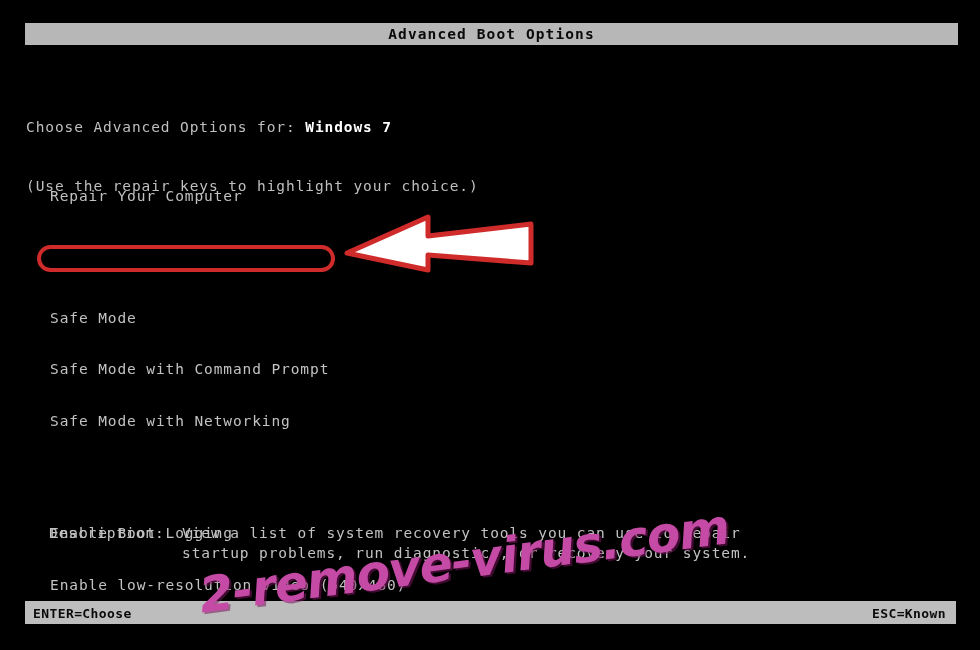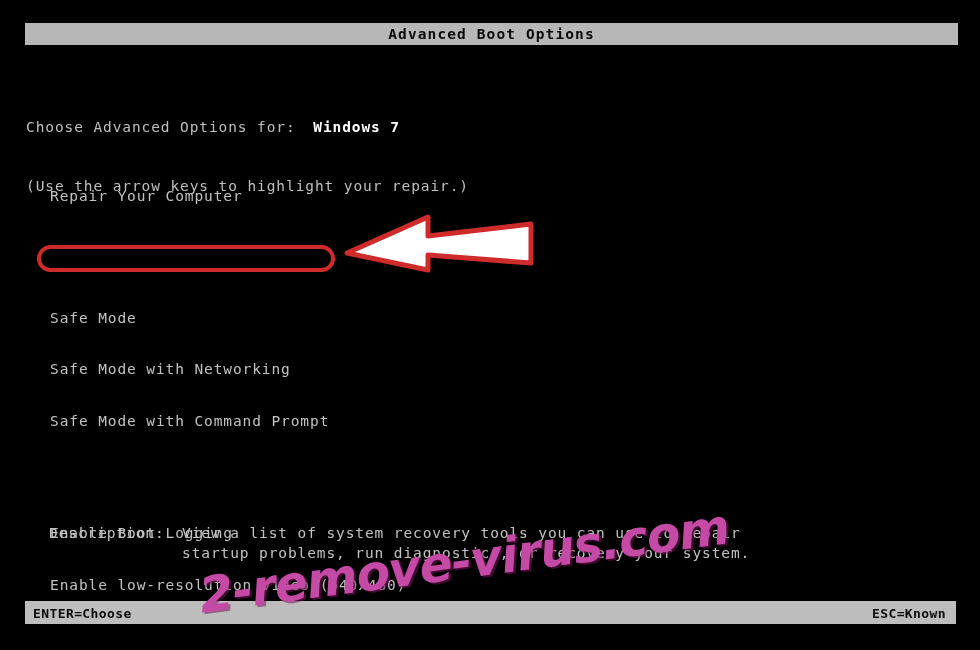--- a/index.html
+++ b/index.html
@@ -43,21 +43,20 @@
     top: 79px;
     font-size: 14.5px;
     line-height: 19.5px;
     color: #bfbfbf;
     letter-spacing: 0.9px;
     white-space: pre;
   }
   .header .bright {
     color: #ffffff;
     font-weight: bold;
-    margin-left: 8px;
   }
 
   
   .menu {
     position: absolute;
     left: 50px;
     top: 155px;
     font-size: 14.5px;
     color: #c2c2c2;
     letter-spacing: 0.9px;
@@ -155,29 +154,29 @@
 <body>
 
 <div id="screen">
 
   <div class="titlebar">
     <span>Advanced Boot Options</span>
   </div>
 
   <div class="header">
     <div><span>Choose Advanced Options for: </span><span class="bright">Windows 7</span></div>
-    <div>(Use the arrow keys to highlight your repair.)</div>
+    <div>(Use the repair keys to highlight your choice.)</div>
   </div>
 
   <div class="menu">
     <div class="menu-item">Repair Your Computer</div>
     <div class="menu-gap-lg"></div>
     <div class="menu-item">Safe Mode</div>
+    <div class="menu-item">Safe Mode with Command Prompt</div>
     <div class="menu-item">Safe Mode with Networking</div>
-    <div class="menu-item">Safe Mode with Command Prompt</div>
     <div class="menu-gap-sm"></div>
     <div class="menu-item">Enable Boot Logging</div>
     <div class="menu-item">Enable low-resolution video (640x480)</div>
     
     
     
     
     
     
   </div>

